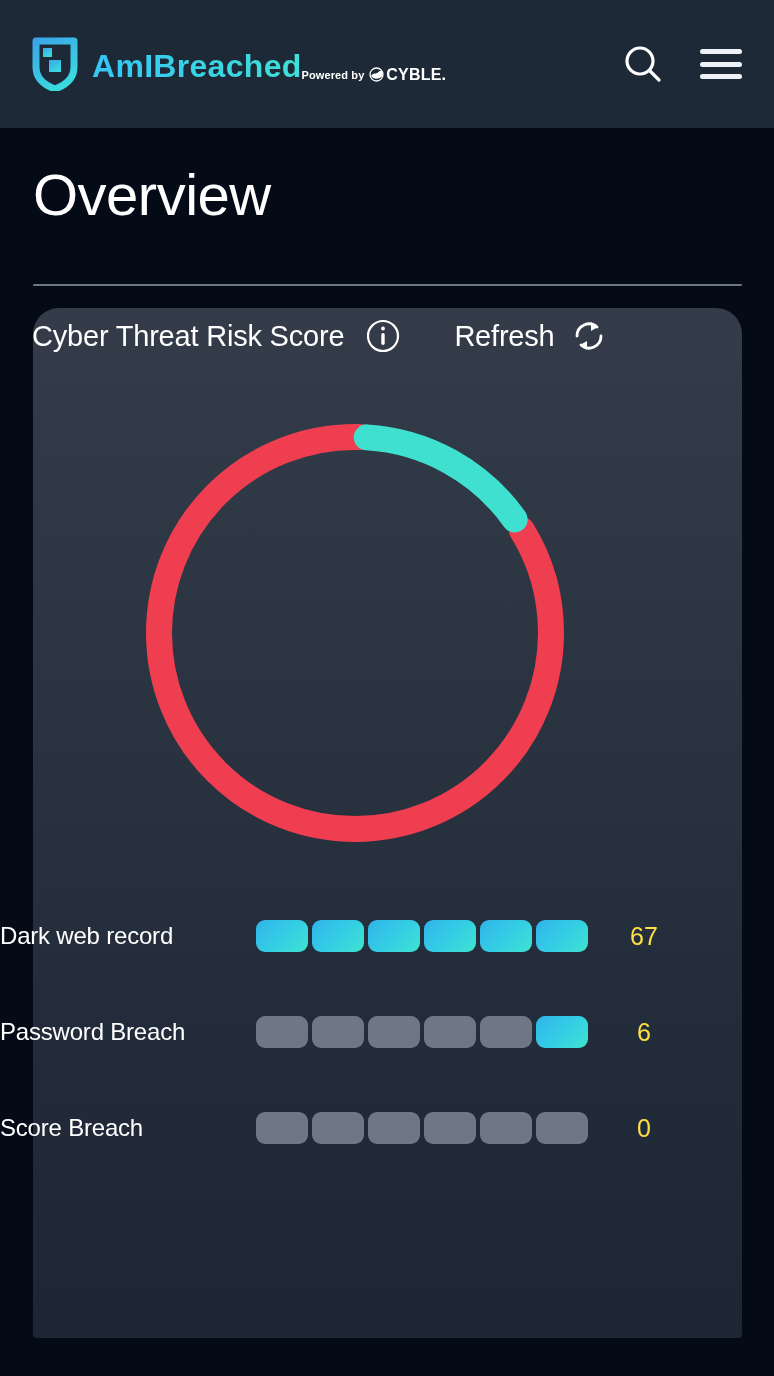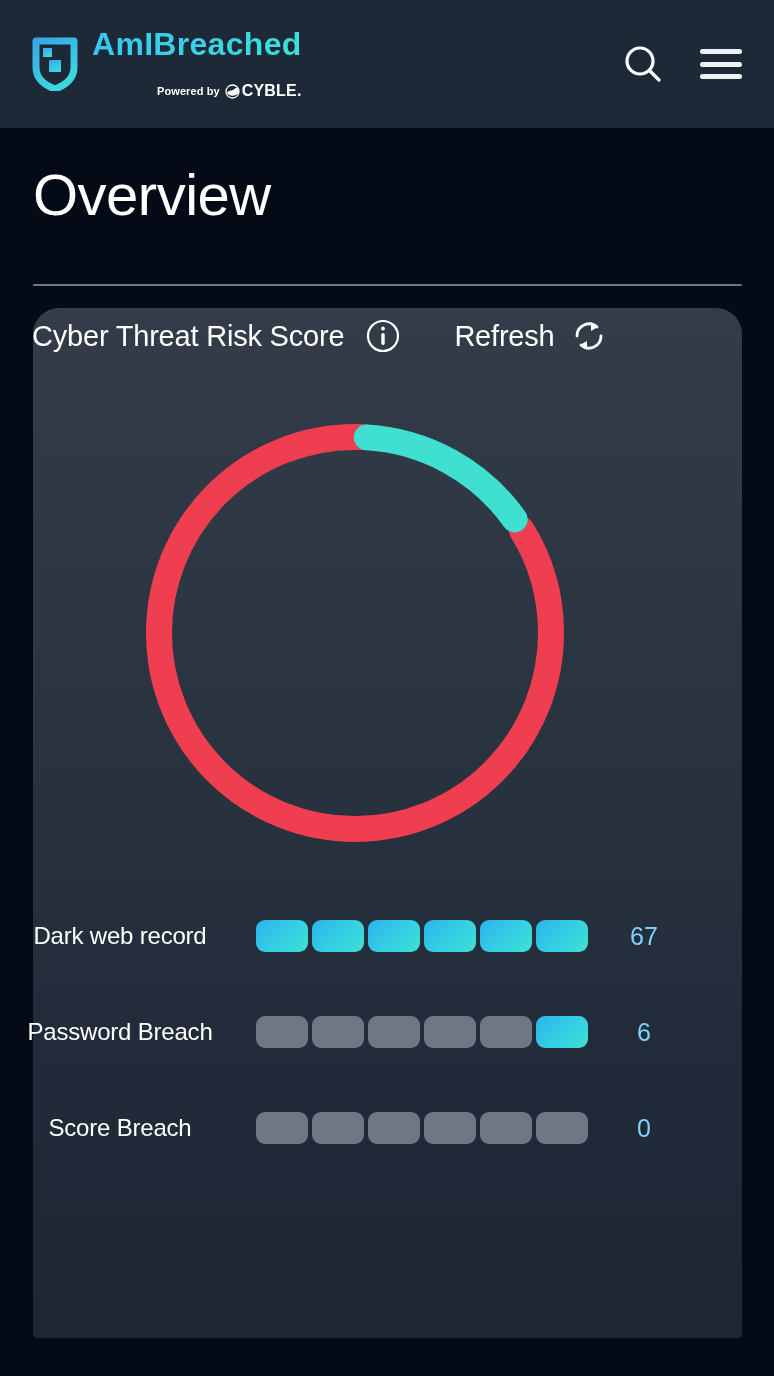--- a/index.html
+++ b/index.html
@@ -35,21 +35,21 @@
   .brand {
     display: flex;
     align-items: center;
     gap: 14px;
   }
 
   .brand-shield { width: 46px; height: 54px; flex: none; }
 
   .brand-text {
     display: flex;
-    flex-direction: column;
+    flex-direction: row;
     align-items: flex-end;
     justify-content: center;
   }
 
   .brand-name {
     font-size: 32px;
     font-weight: 700;
     letter-spacing: 0.3px;
     line-height: 1.05;
     background: linear-gradient(90deg, #35c6f4 0%, #3ee0d8 100%);
@@ -244,21 +244,21 @@
     position: relative;
     height: 96px;
     display: flex;
     align-items: center;
   }
 
   .stat-label {
     position: absolute;
     left: 0;
     width: 240px;
-    text-align: center;
+    text-align: left;
     font-size: 24px;
     font-weight: 400;
     color: #ffffff;
     letter-spacing: -0.2px;
     white-space: nowrap;
   }
 
   .stat-pills {
     position: absolute;
     left: 256px;
@@ -276,21 +276,21 @@
     background: linear-gradient(135deg, #2fb4ea 0%, #35cfe4 55%, #3fe3cf 100%);
   }
 
   .stat-value {
     position: absolute;
     left: 612px;
     width: 64px;
     text-align: center;
     font-size: 25px;
     font-weight: 400;
-    color: #7dd3fc;
+    color: #fde047;
   }
 </style>
 </head>
 <body>
 
 <div class="page">
 
   <div class="header">
 
     <div class="brand">

